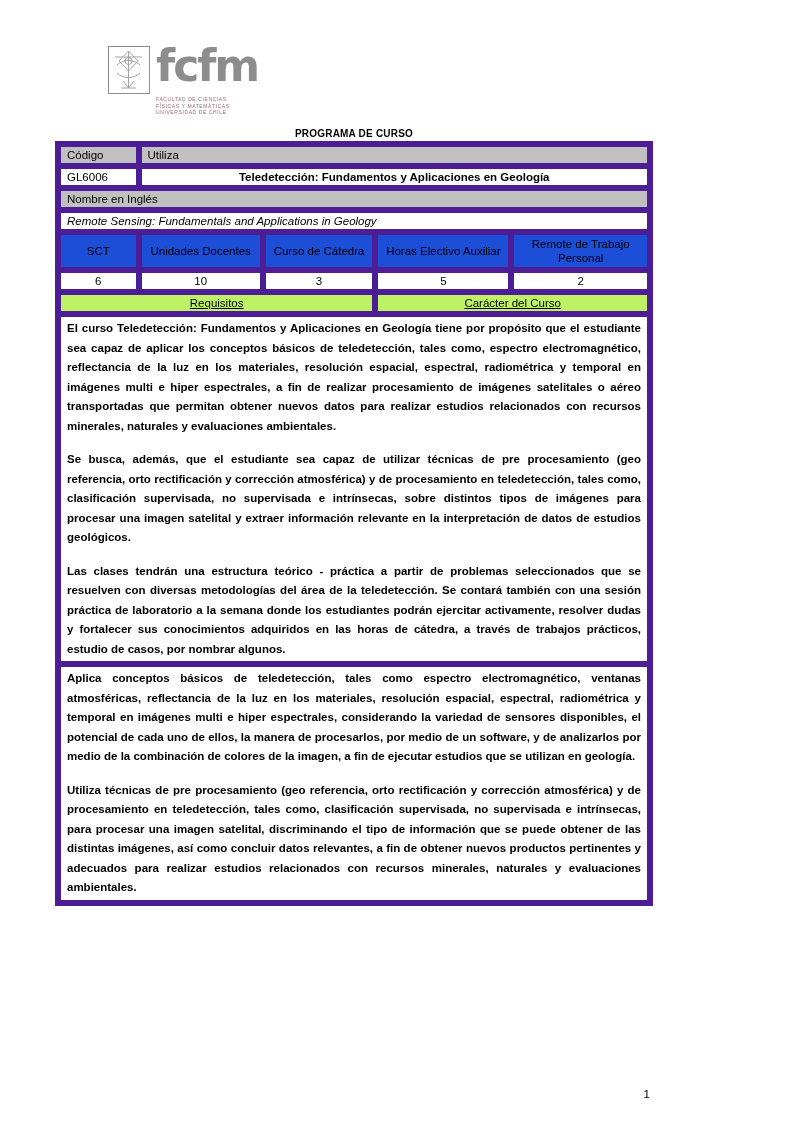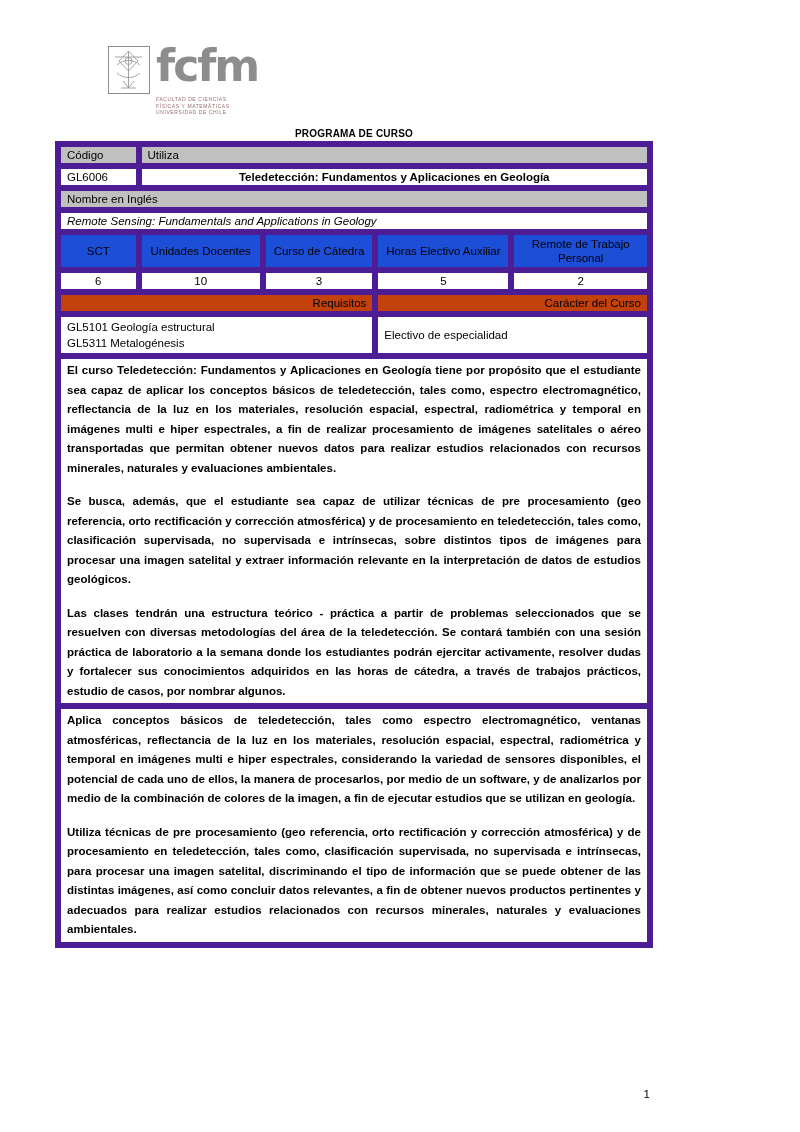--- a/index.html
+++ b/index.html
@@ -78,24 +78,25 @@
     width: 100%;
     table-layout: fixed;
   }
   table.main td {
     border: 6px solid #4c1d95;
     padding: 2px 6px;
     font-size: 11.5px;
     vertical-align: middle;
   }
   .hdr {
-    background: #c2410c;
-    text-align: right;
+    background: #bef264;
+    text-align: center;
     font-size: 11.5px;
     padding: 2px 6px;
+    text-decoration: underline;
   }
   .hdr-left {
     background: #c0c0c0;
     text-align: left;
     font-size: 11.5px;
     padding: 2px 6px;
   }
   .code-cell {
     font-weight: normal;
     font-size: 13px;
@@ -201,27 +202,20 @@
         <td>10</td>
         <td>3</td>
         <td>5</td>
         <td>2</td>
       </tr>
       <tr>
         <td class="hdr" colspan="3">Requisitos</td>
         <td class="hdr" colspan="2">Carácter del Curso</td>
       </tr>
       <tr>
-        <td class="req-cell" colspan="3">
-          <div>GL5101  Geología estructural</div>
-          <div>GL5311 Metalogénesis</div>
-        </td>
-        <td class="req-cell" colspan="2">Electivo de especialidad</td>
-      </tr>
-      <tr>
         <td class="body-cell" colspan="5">
           <p>El curso Teledetección: Fundamentos y Aplicaciones en Geología tiene por propósito que el estudiante sea capaz de aplicar los conceptos básicos de teledetección, tales como, espectro electromagnético, reflectancia de la luz en los materiales, resolución espacial, espectral, radiométrica y temporal en imágenes multi e hiper espectrales, a fin de realizar procesamiento de imágenes satelitales o aéreo transportadas que permitan obtener nuevos datos para realizar estudios relacionados con recursos minerales, naturales y evaluaciones ambientales.</p>
           <p>Se busca, además, que el estudiante sea capaz de utilizar técnicas de pre procesamiento (geo referencia, orto rectificación y corrección atmosférica) y de procesamiento en teledetección, tales como, clasificación supervisada, no supervisada e intrínsecas, sobre distintos tipos de imágenes para procesar una imagen satelital y extraer información relevante en la interpretación de datos de estudios geológicos.</p>
           <p>Las clases tendrán una estructura teórico - práctica a partir de problemas seleccionados que se resuelven con diversas metodologías del área de la teledetección. Se contará también con una sesión práctica de laboratorio a la semana donde los estudiantes podrán ejercitar activamente, resolver dudas y fortalecer sus conocimientos adquiridos en las horas de cátedra, a través de trabajos prácticos, estudio de casos, por nombrar algunos.</p>
         </td>
       </tr>
       <tr>
         <td class="body-cell" colspan="5">
           <p>Aplica conceptos básicos de teledetección, tales como espectro electromagnético, ventanas atmosféricas, reflectancia de la luz en los materiales, resolución espacial, espectral, radiométrica y temporal en imágenes multi e hiper espectrales, considerando la variedad de sensores disponibles, el potencial de cada uno de ellos, la manera de procesarlos, por medio de un software, y de analizarlos por medio de la combinación de colores de la imagen,  a fin de ejecutar estudios que se utilizan en geología.</p>
           <p>Utiliza técnicas de pre procesamiento (geo referencia, orto rectificación y corrección atmosférica) y de procesamiento en teledetección, tales como, clasificación supervisada, no supervisada e intrínsecas, para procesar una imagen satelital, discriminando el tipo de información que se puede obtener de las distintas imágenes, así como concluir datos relevantes, a fin de obtener nuevos productos pertinentes y adecuados para realizar estudios relacionados con recursos minerales, naturales y  evaluaciones ambientales.</p>

